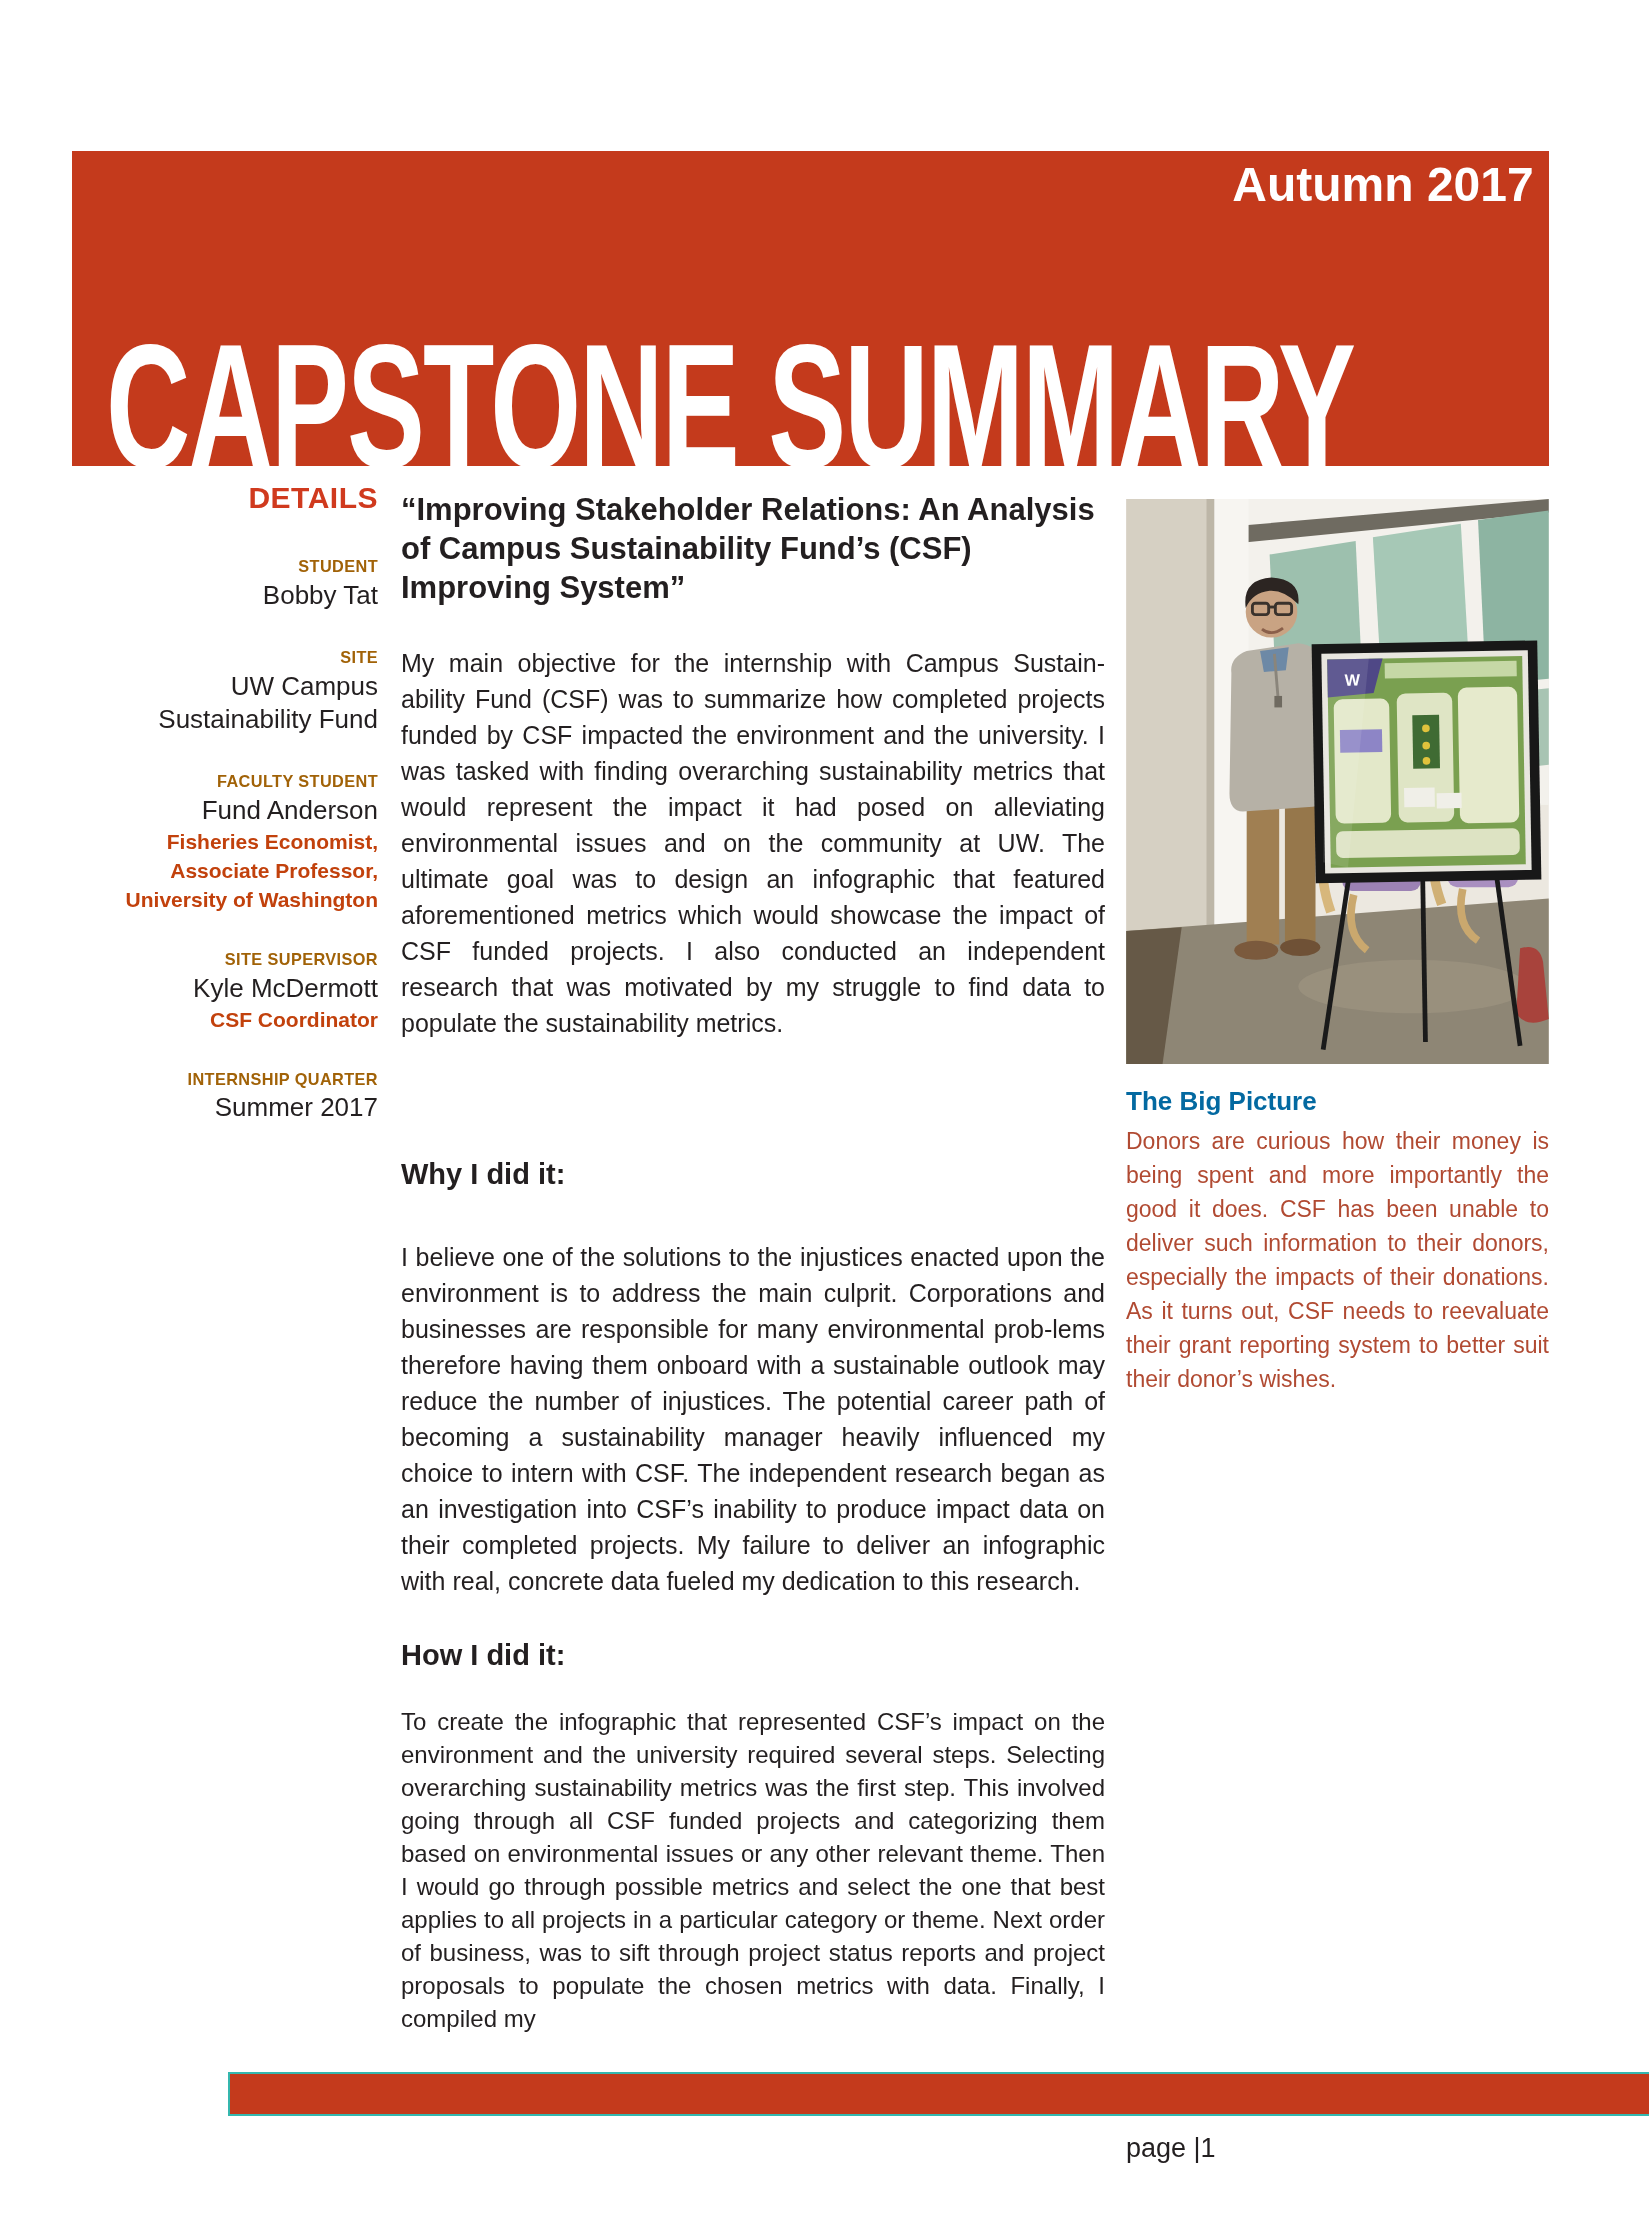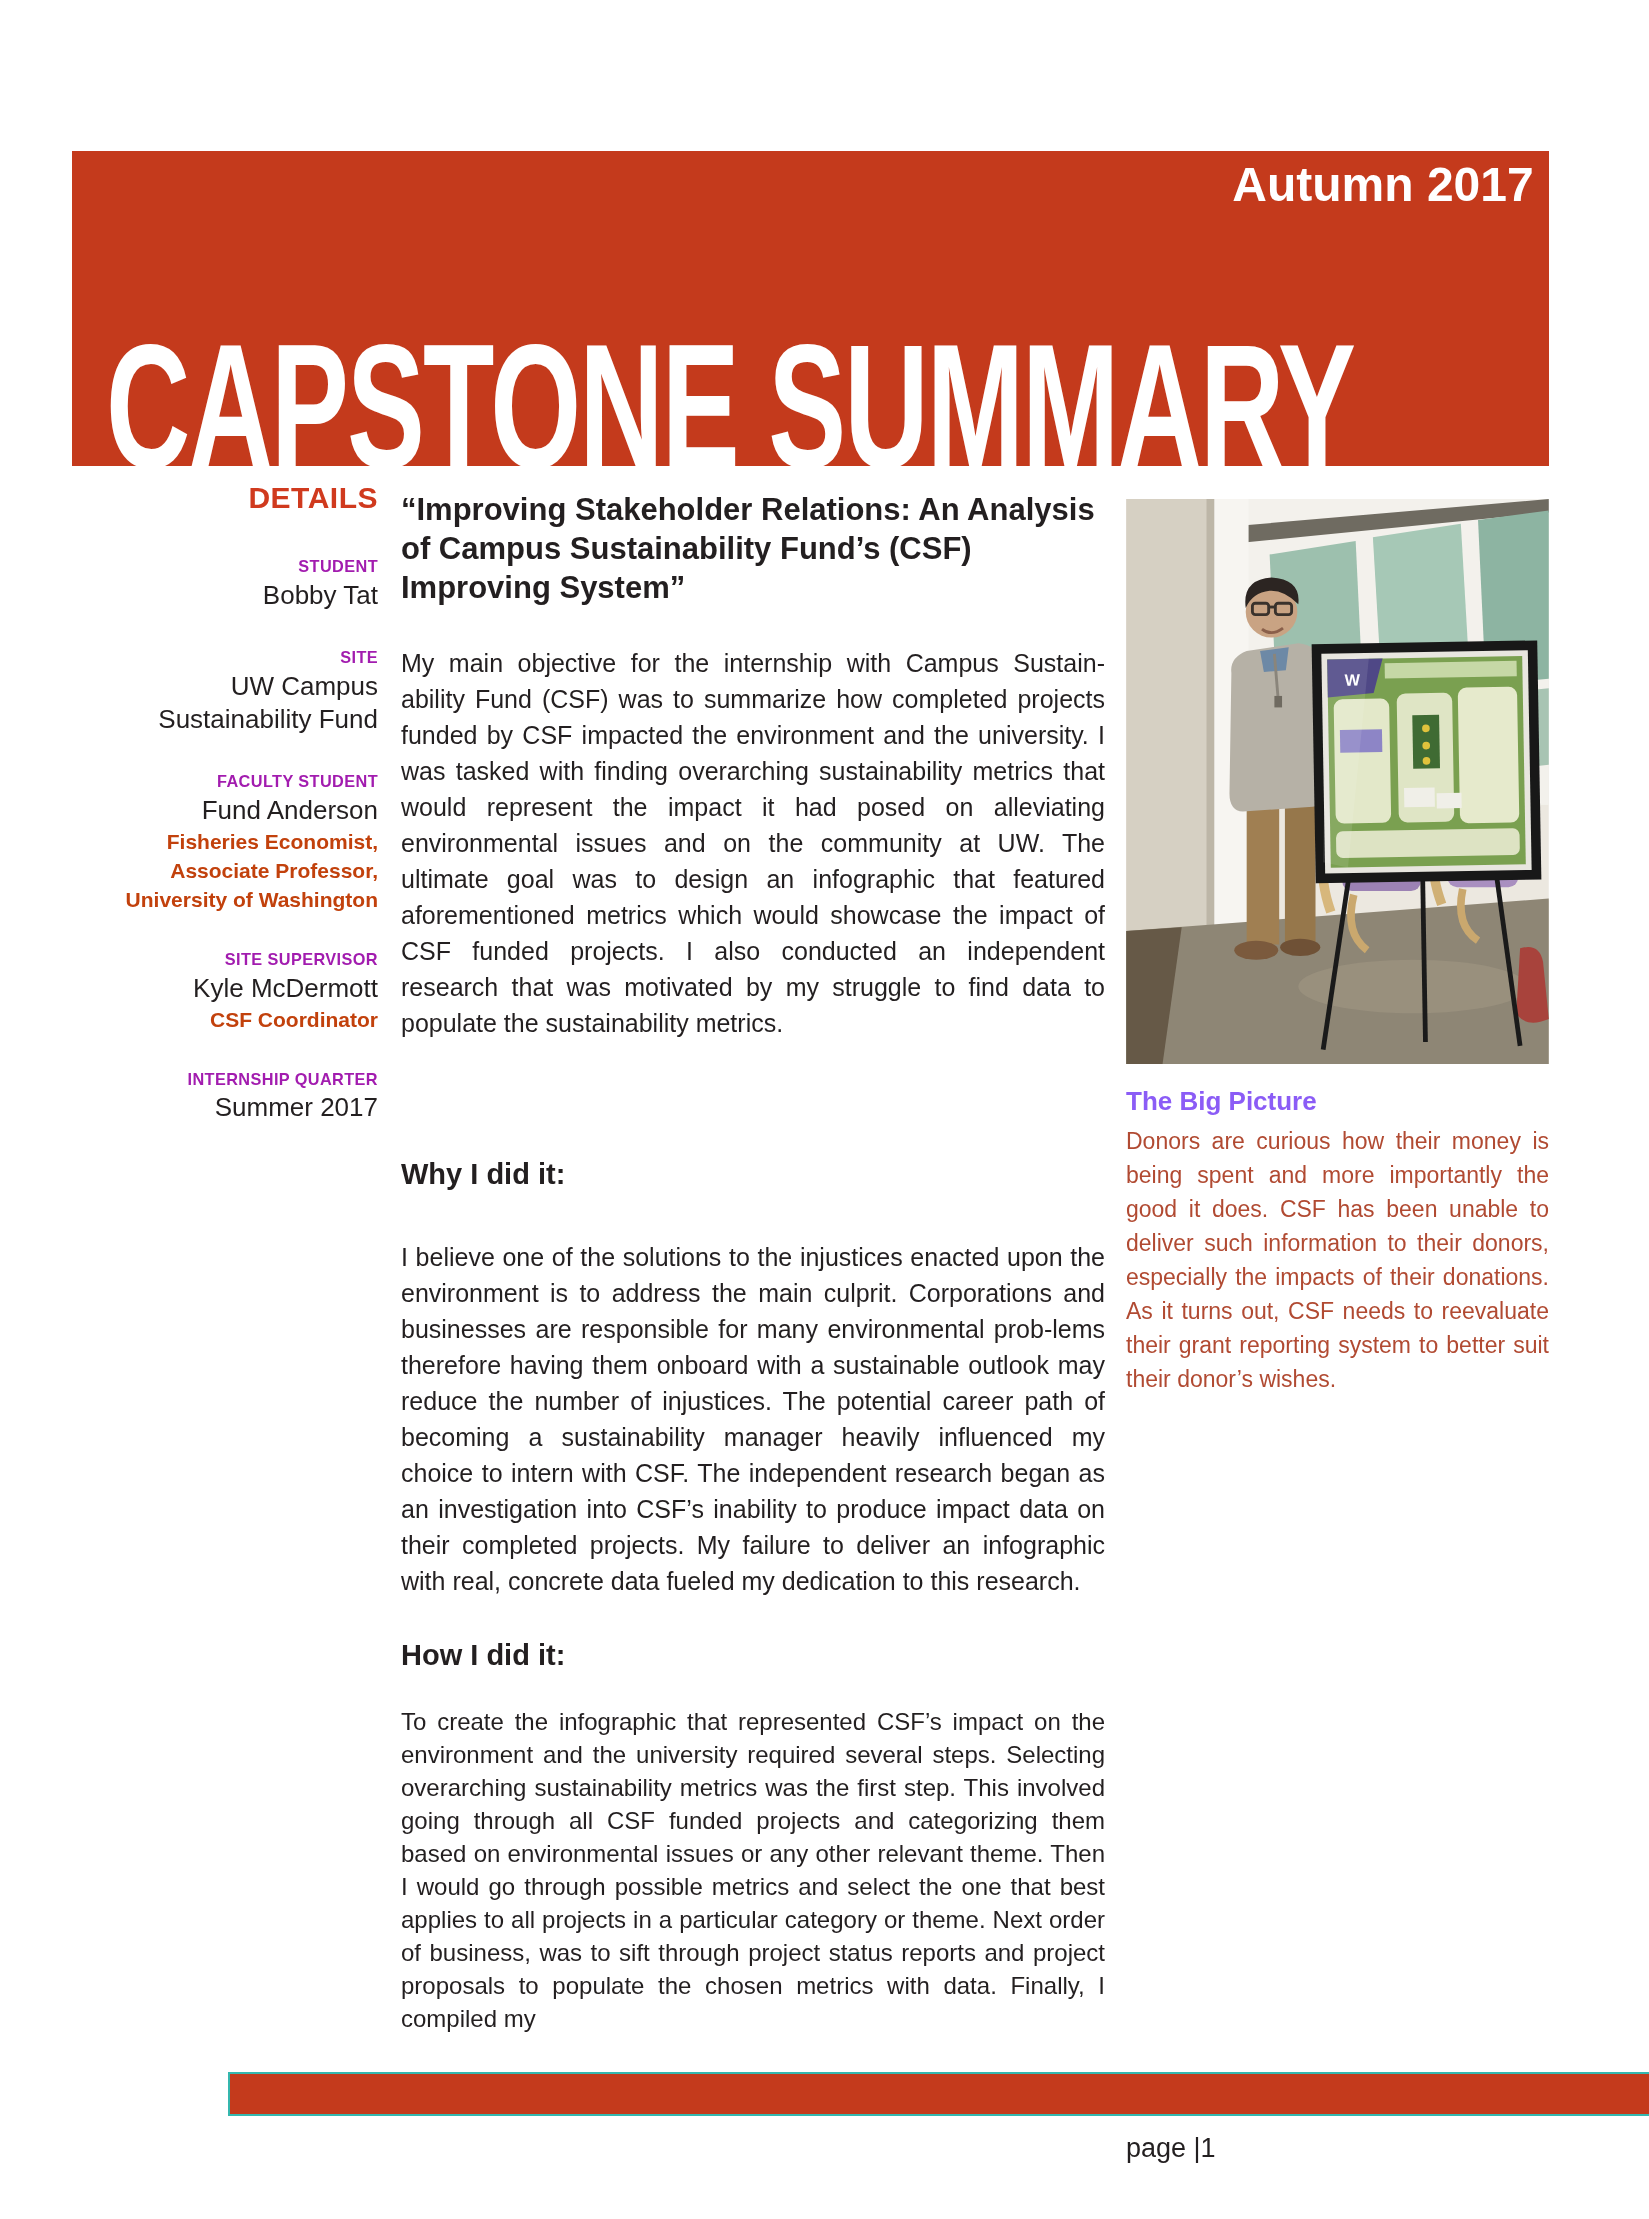--- a/index.html
+++ b/index.html
@@ -12,39 +12,39 @@
   .banner-issue{position:absolute; top:7.6px; right:15.3px; color:#ffffff; font-weight:bold; font-size:48px; line-height:1.1; letter-spacing:0px;}
   .banner-title{
     position:absolute; left:34px; bottom:-29px; color:#ffffff; font-weight:bold;
     font-size:177px; line-height:1; letter-spacing:-2.9px; white-space:nowrap;
     transform:scaleX(0.66); transform-origin:left bottom;
   }
   
   .details{position:absolute; left:72px; top:457px; width:306px; text-align:right;}
   .details-heading{margin:0 0 42px 0; color:#d03a1e; font-size:30px; font-weight:bold; letter-spacing:0.5px;}
   .d-section{margin:0 0 36px 0;}
-  .d-label{font-size:16.3px; font-weight:bold; letter-spacing:0.4px; margin-bottom:2.9px; color:#a21caf;}
+  .d-label{font-size:16.3px; font-weight:bold; letter-spacing:0.4px; margin-bottom:2.9px; color:#a16207;}
   .d-value{font-size:26px; line-height:33px; color:#231f20;}
   .d-sub{font-size:21px; line-height:29px; font-weight:bold; color:#c2410c;}
   
   .article{position:absolute; left:401px; top:0; width:704px;}
   .title{position:absolute; top:466px; left:0; margin:0; font-size:31px; font-weight:bold; line-height:39px; white-space:nowrap; color:#231f20;}
   .sec{position:absolute; left:0; width:704px;}
   .sec h3{margin:0 0 48px 0; font-size:29px; font-weight:bold; line-height:34px; color:#231f20;}
   .sec p{margin:0; font-size:25px; line-height:36px; text-align:justify; color:#231f20;}
   .sec-summary{top:621px;}
   .sec-why{top:1133px;}
   .sec-how{top:1614px;}
   .sec-how h3{margin-bottom:33px;}
   .sec-how p{font-size:24px; line-height:33px;}
   .continuation{font-size:24px; line-height:33px; text-align:left;}
   
   .photo-col{position:absolute; left:1126px; top:475px; width:423px;}
   .photo-frame{width:423px; height:565px; overflow:hidden; display:block;}
-  .caption-heading{margin:23px 0 7.6px 0; font-size:26px; line-height:29px; font-weight:bold; color:#8b5cf6;}
+  .caption-heading{margin:23px 0 7.6px 0; font-size:26px; line-height:29px; font-weight:bold; color:#0369a1;}
   .caption-body{margin:0; font-size:23px; line-height:34px; text-align:justify; color:#b14a32;}
   
   .footer-bar{
     position:absolute; left:228px; top:2048px; width:1434px; height:44px;
     background:#c43a1c; border:2.9px solid #35b7ae; border-right:none; box-sizing:border-box;
   }
   .page-number{position:absolute; top:2109px; left:1126px; width:236px; text-align:left; font-size:27px; color:#231f20;}
 </style>
 </head>
 <body>

